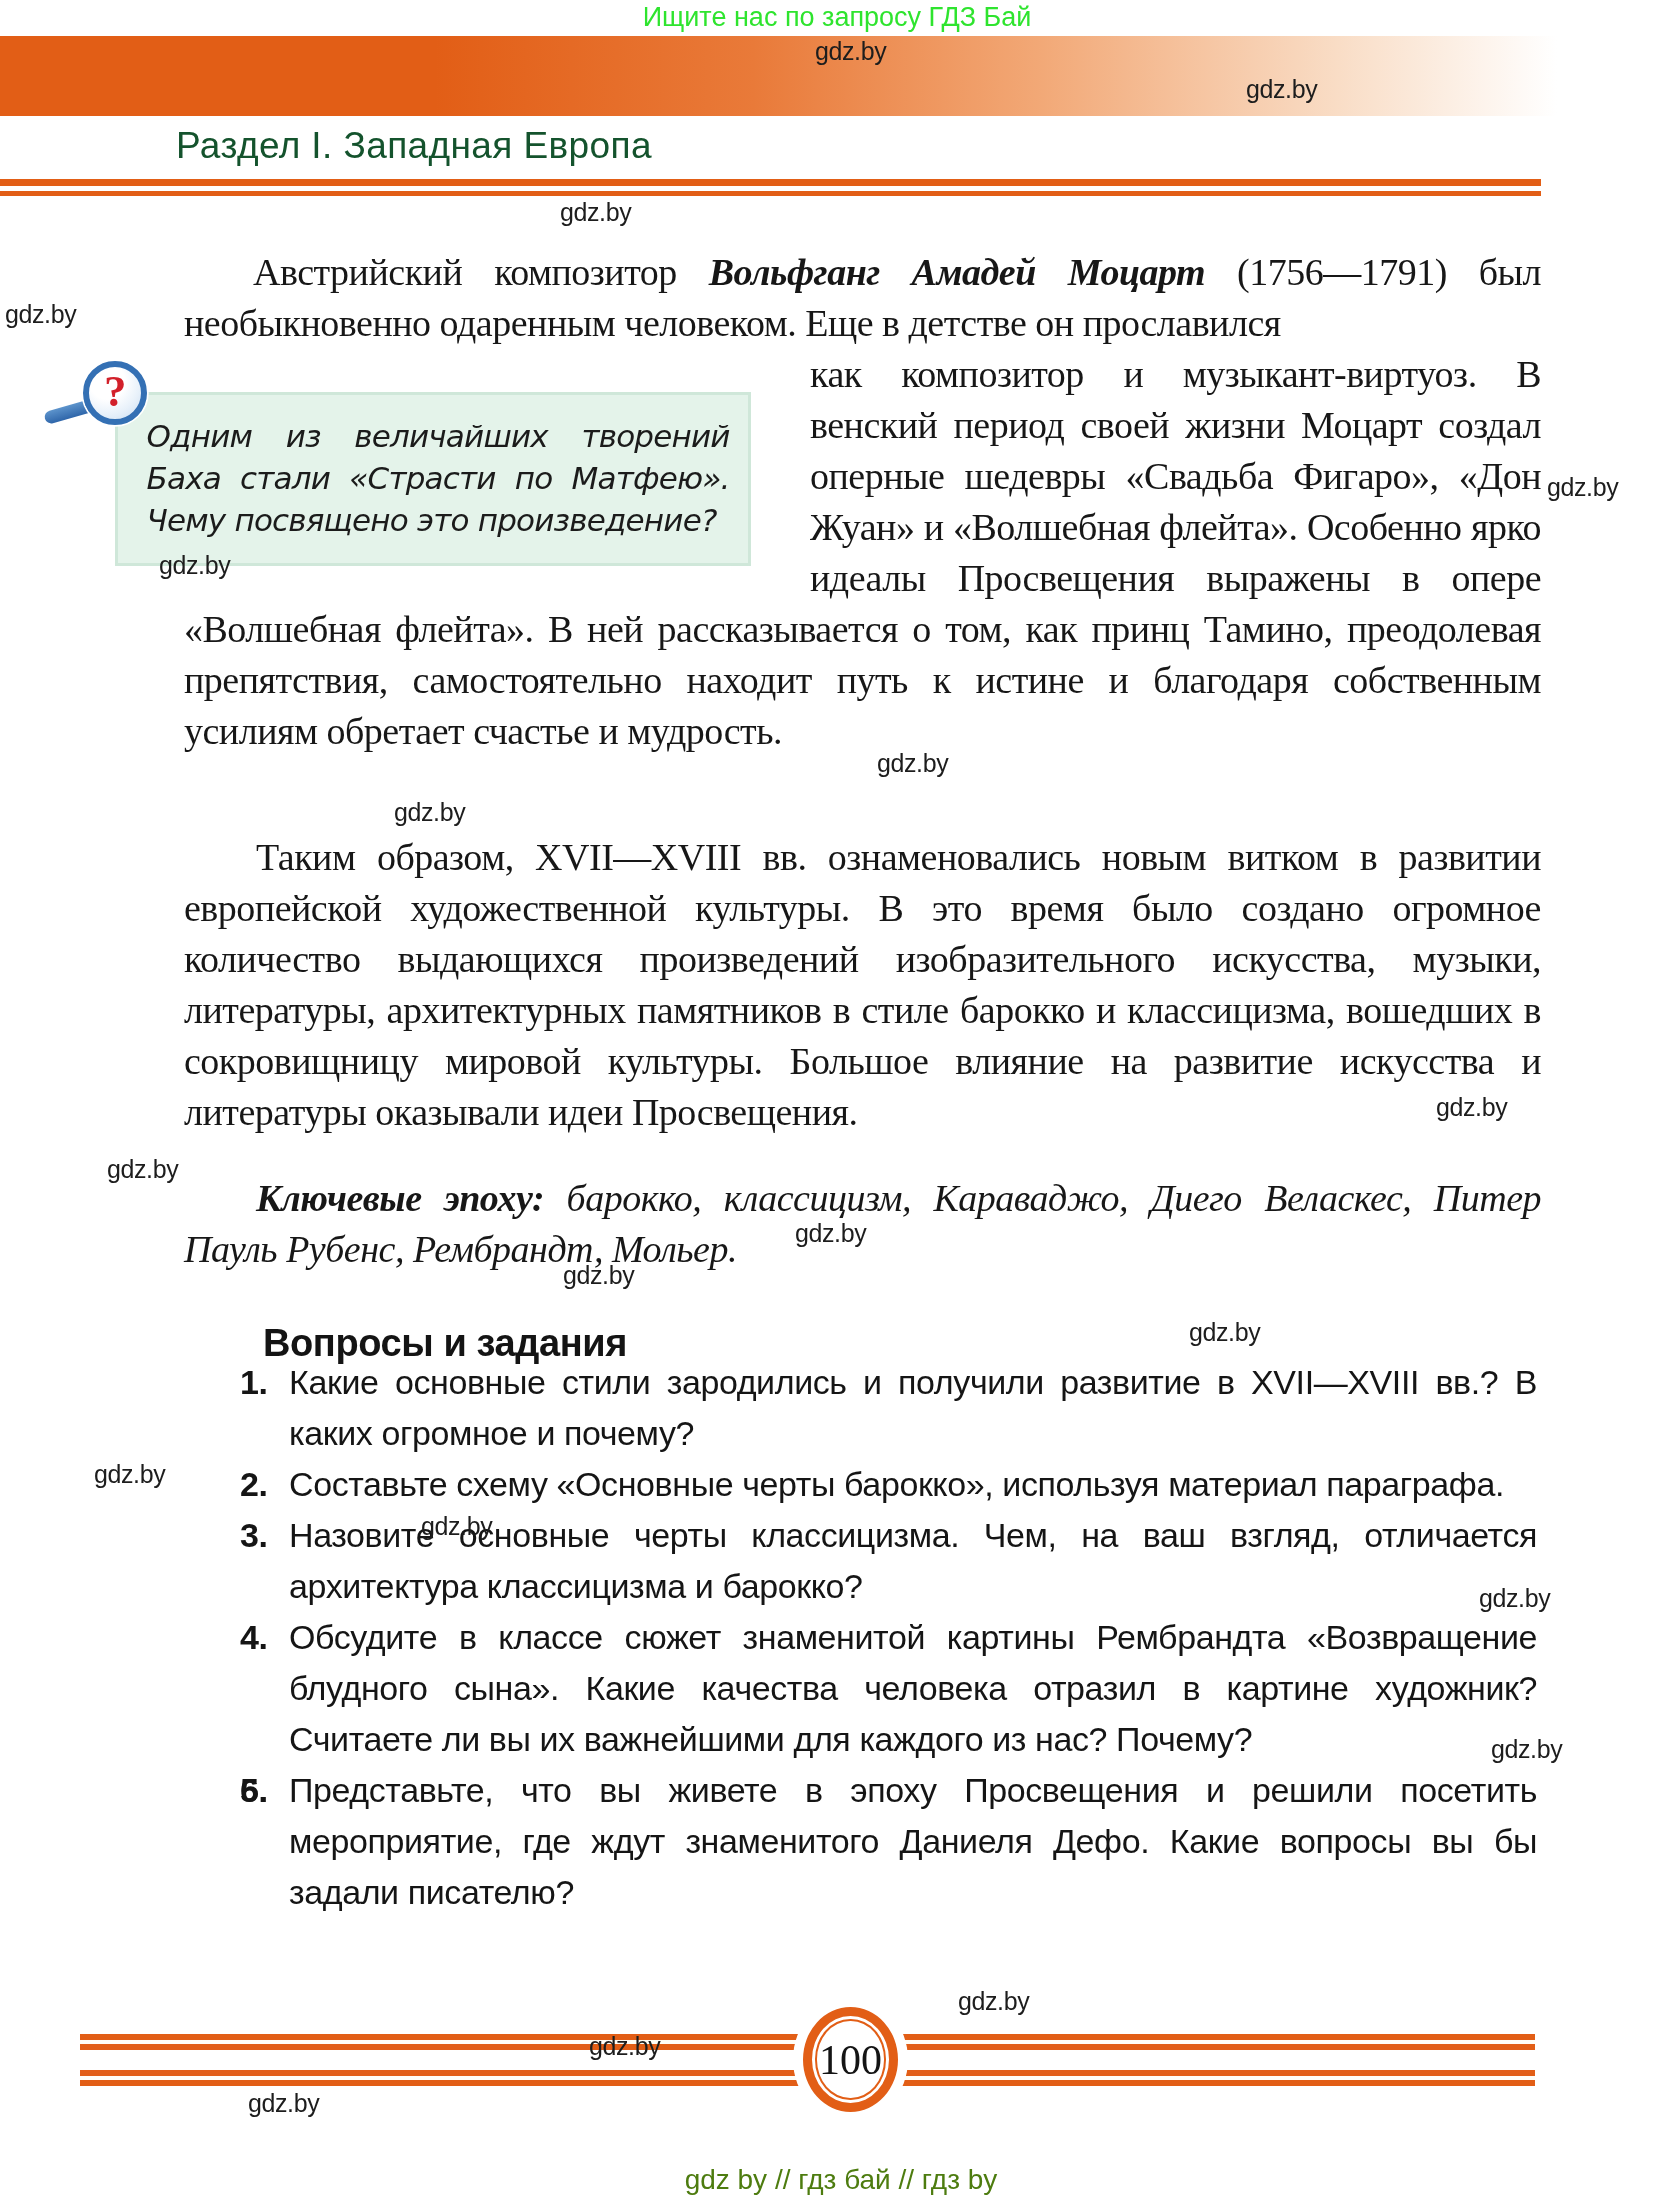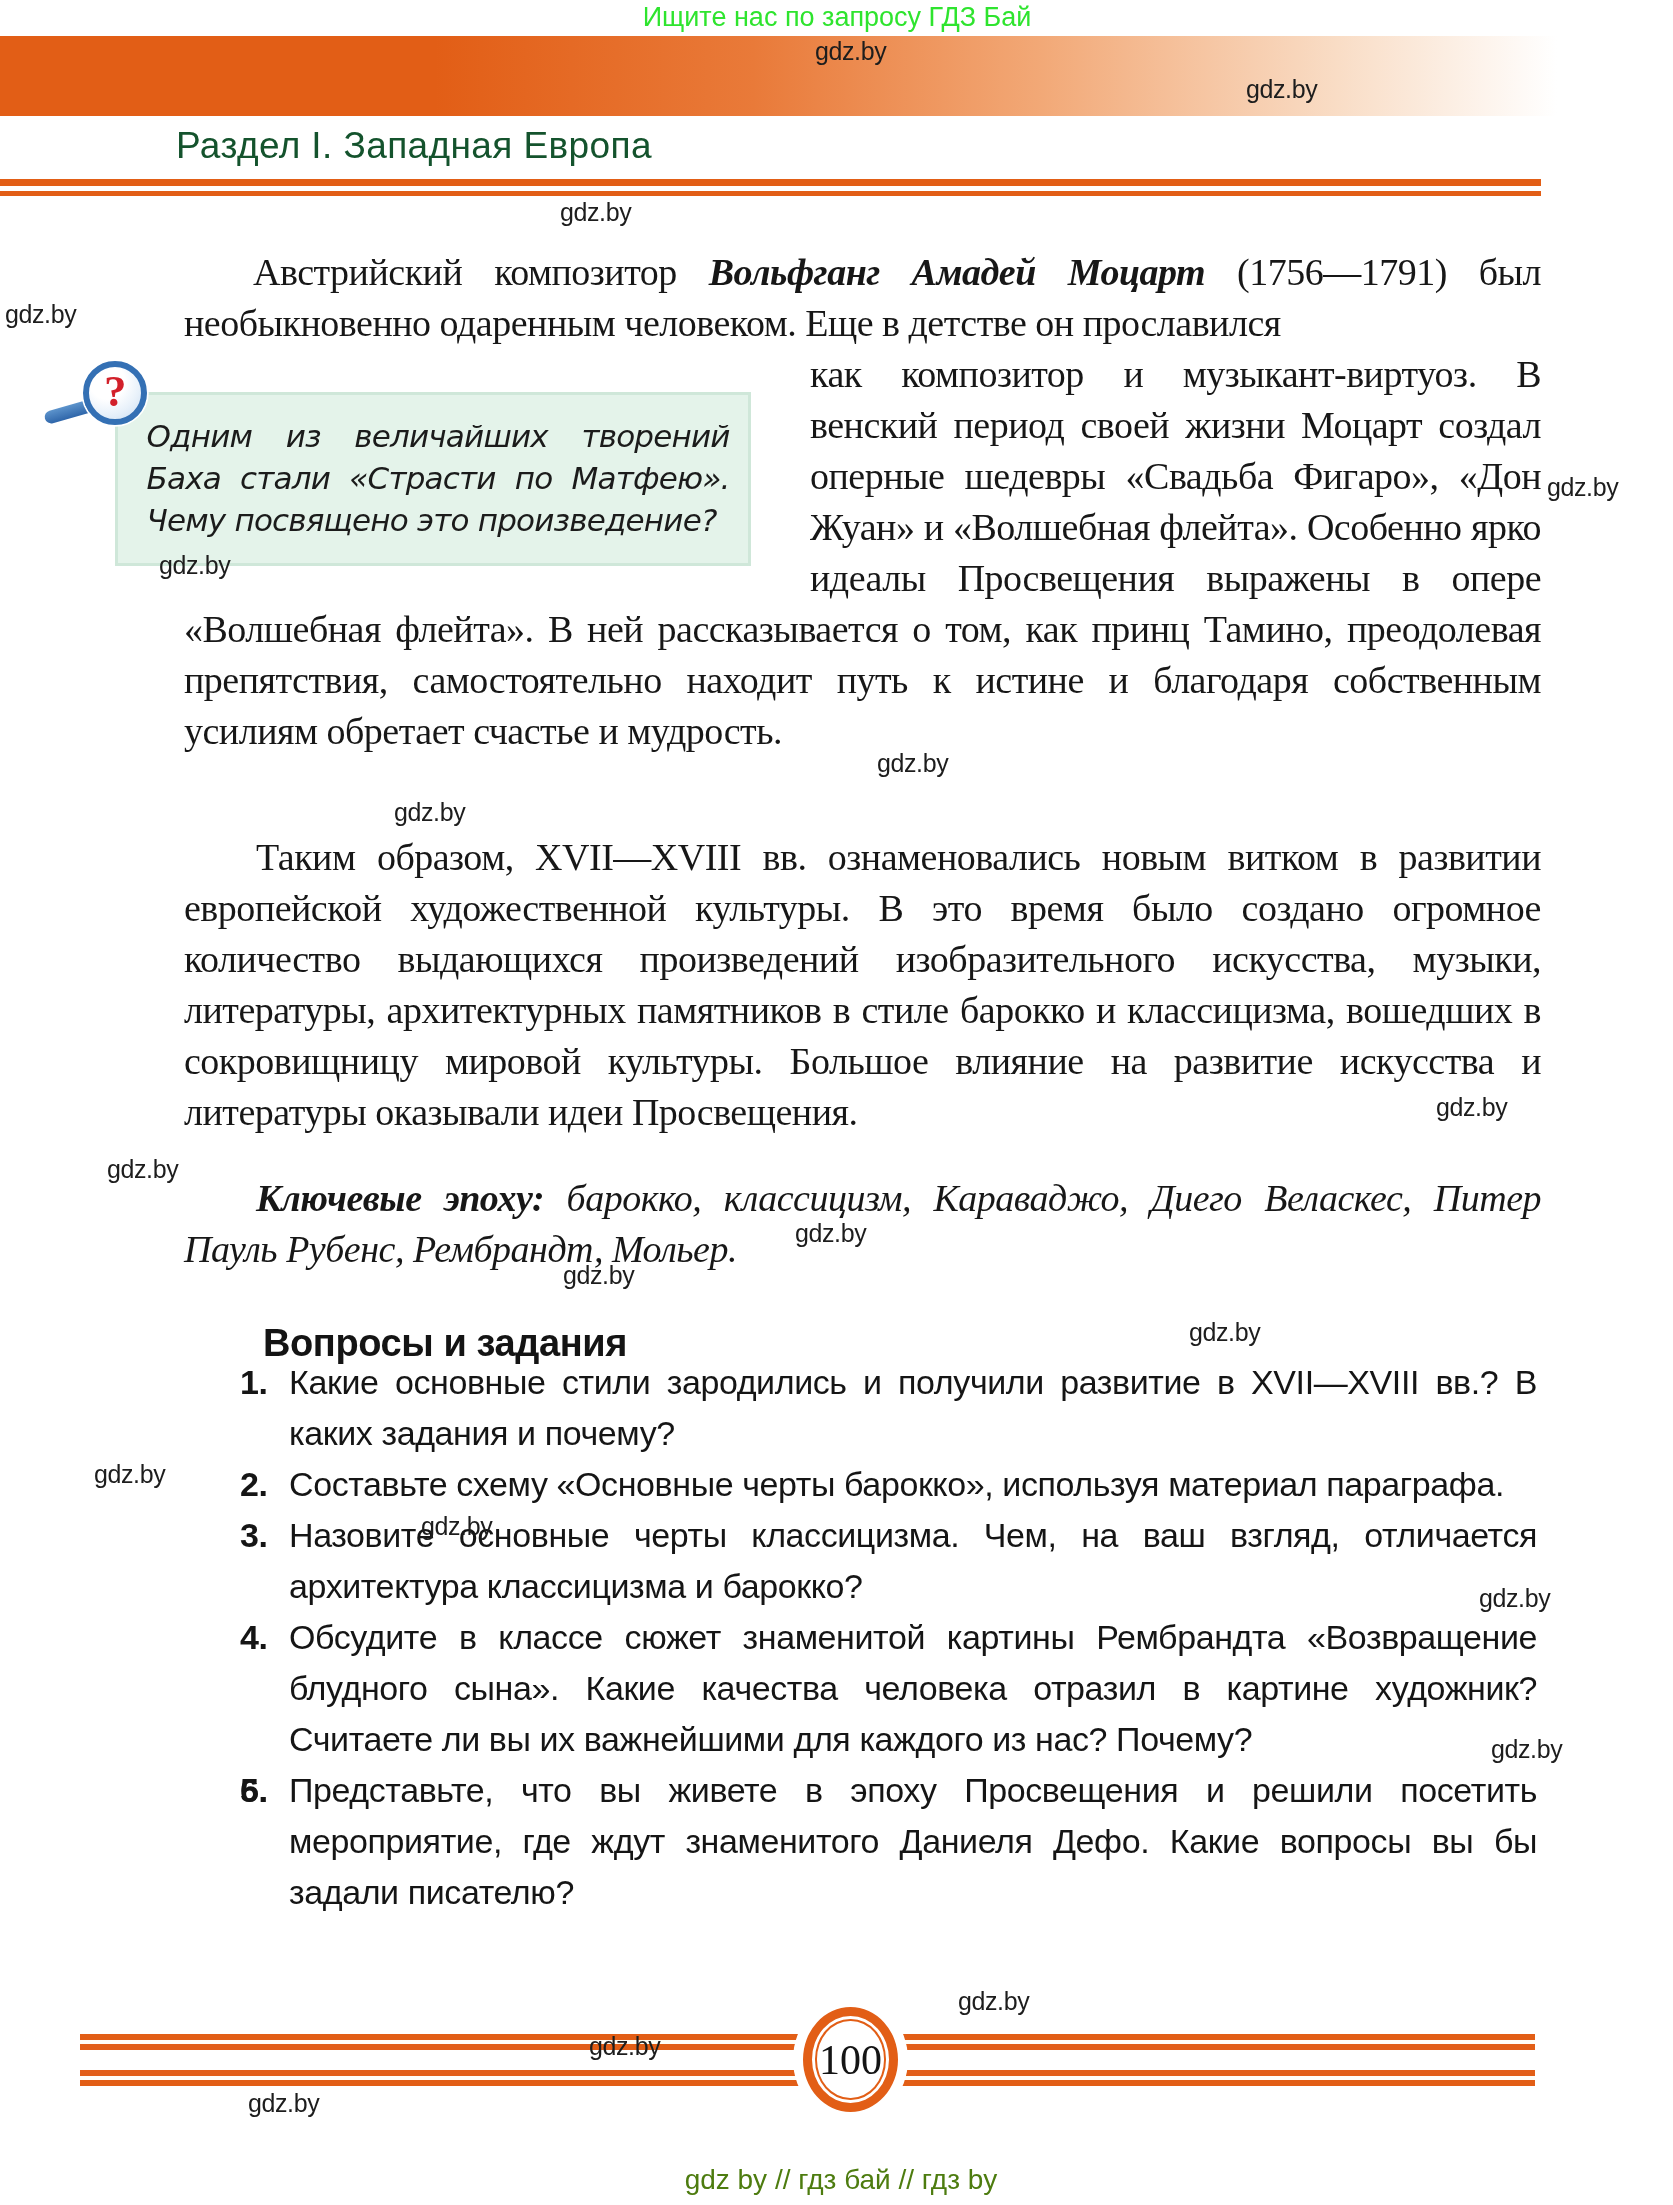--- a/index.html
+++ b/index.html
@@ -98,21 +98,21 @@
       <p class="qtext">Одним из величайших творений Баха стали «Страсти по Матфею». Чему посвящено это произведение?</p>
     </aside><span>как композитор и музыкант-виртуоз. В венский период своей жизни Моцарт создал оперные шедевры «Свадьба Фигаро», «Дон Жуан» и «Волшебная флейта». Особенно ярко идеалы Просвещения выражены в опере «Волшебная флейта». В ней рассказывается о том, как принц Тамино, преодолевая препятствия, самостоятельно находит путь к истине и благодаря собственным усилиям обретает счастье и мудрость.</span>
   </div>
 
   <p class="tblock p-summary">Таким образом, XVII—XVIII вв. ознаменовались новым витком в развитии европейской художественной культуры. В это время было создано огромное количество выдающихся произведений изобразительного искусства, музыки, литературы, архитектурных памятников в стиле барокко и классицизма, вошедших в сокровищницу мировой культуры. Большое влияние на развитие искусства и литературы оказывали идеи Просвещения.</p>
 
   <p class="tblock p-keywords"><span class="kw-label">Ключевые эпоху:</span><span> барокко, классицизм, Караваджо, Диего Веласкес, Питер Пауль Рубенс, Рембрандт, Мольер.</span></p>
 
   <h3 class="q-heading">Вопросы и задания</h3>
   <ol class="q-list">
-    <li class="q-item"><span class="q-num">1.</span><span>Какие основные стили зародились и получили развитие в XVII—XVIII вв.? В каких задания и почему?</span></li>
+    <li class="q-item"><span class="q-num">1.</span><span>Какие основные стили зародились и получили развитие в XVII—XVIII вв.? В каких огромное и почему?</span></li>
     <li class="q-item"><span class="q-num">2.</span><span>Составьте схему «Основные черты барокко», используя материал параграфа.</span></li>
     <li class="q-item"><span class="q-num">3.</span><span>Назовите основные черты классицизма. Чем, на ваш взгляд, отличается архитектура классицизма и барокко?</span></li>
     <li class="q-item"><span class="q-num">4.</span><span>Обсудите в классе сюжет знаменитой картины Рембрандта «Возвращение блудного сына». Какие качества человека отразил в картине художник? Считаете ли вы их важнейшими для каждого из нас? Почему?</span></li>
     <li class="q-item"><span class="q-num">5.</span></li>
     <li class="q-item"><span class="q-num">6.</span><span>Представьте, что вы живете в эпоху Просвещения и решили посетить мероприятие, где ждут знаменитого Даниеля Дефо. Какие вопросы вы бы задали писателю?</span></li>
   </ol>
 
   <div class="ribbon">
     <div class="rail rail-top"></div>
     <div class="rail rail-bottom"></div>

